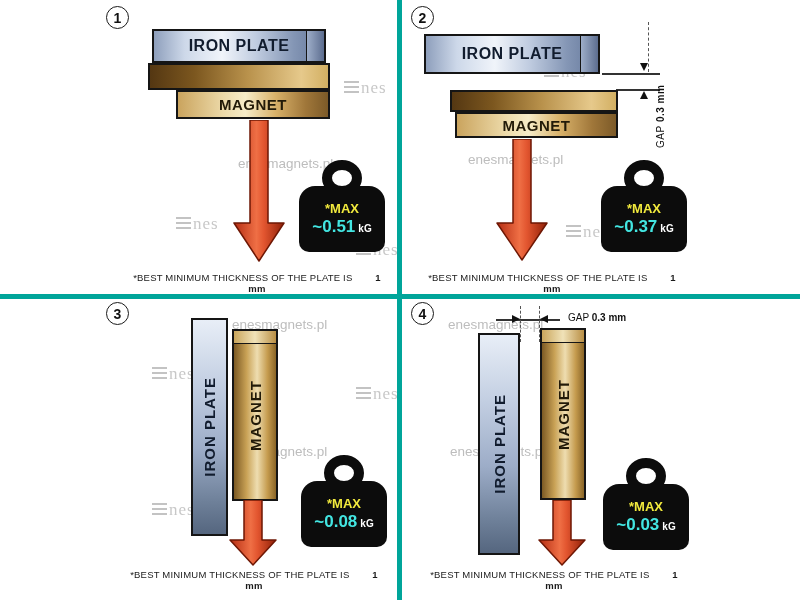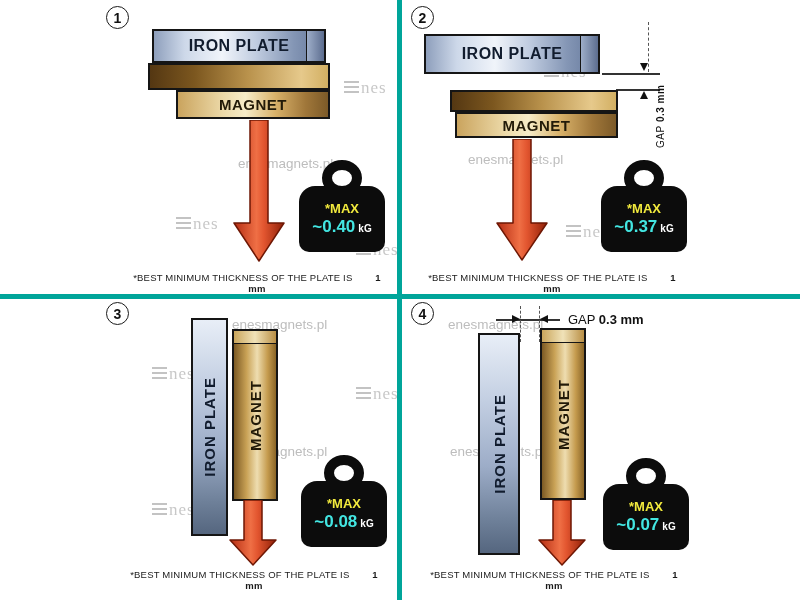--- a/index.html
+++ b/index.html
@@ -54,21 +54,21 @@
   .caption .b { font-weight:bold;margin-left:20px; }
 
   .dim-line { position:absolute; background:#333; height:1.5px; }
   .dim-dash-v { position:absolute; width:0; border-left:1px dashed #555; }
   .tri { width:0; height:0; position:absolute; }
   .tri-down  { border-left:4px solid transparent; border-right:4px solid transparent; border-top:8px solid #111; }
   .tri-up    { border-left:4px solid transparent; border-right:4px solid transparent; border-bottom:8px solid #111; }
   .tri-right { border-top:4px solid transparent; border-bottom:4px solid transparent; border-left:8px solid #111; }
   .tri-left  { border-top:4px solid transparent; border-bottom:4px solid transparent; border-right:8px solid #111; }
   .gap-v { position:absolute; writing-mode:vertical-rl; transform:rotate(180deg); font-size:10px; color:#111; letter-spacing:.5px; }
-  .gap-h { position:absolute; font-size:13px; color:#111; }
+  .gap-h { position:absolute; font-size:10px; color:#111; }
   .gap-v .b, .gap-h .b { font-weight:bold; }
 
   .site-wm { position:absolute; color:#bdbdbd; font-size:13.5px; }
   .enes-wm { position:absolute; color:#a3a3a3; font-size:17px; font-family:"Liberation Serif", serif;
              opacity:.6; letter-spacing:1px; }
   .ebars { display:inline-block; width:15px; height:13px; margin-right:2px; vertical-align:-1px;
            background:repeating-linear-gradient(to bottom,#9c9c9c 0 2px,transparent 2px 5px); }
 </style>
 </head>
 <body>
@@ -119,21 +119,21 @@
     <div class="magnet-front" style="left:176px;top:90px;width:154px;height:29px">
       <span class="lbl">MAGNET</span>
     </div>
     <svg class="arrow" style="left:233px;top:120px" width="52" height="142">
       <polygon points="17,0 35,0 35,103 51,103 26,141 1,103 17,103" fill="url(#arrG)" stroke="#6e1704" stroke-width="1.5" stroke-linejoin="round"></polygon>
     </svg>
     <div class="weight" style="left:299px;top:160px">
       <div class="w-handle"></div>
       <div class="w-body">
         <div class="w-max">*MAX</div>
-        <div><span class="w-val">~0.40</span><span class="w-unit">kG</span></div>
+        <div><span class="w-val">~0.51</span><span class="w-unit">kG</span></div>
       </div>
     </div>
     <div class="caption" style="left:125px;top:272px;width:264px">
       <span>*BEST MINIMUM THICKNESS OF THE PLATE IS</span> <span class="b">1 mm</span>
     </div>
   </div>
 
   <div>
     <div class="pnum" style="left:411px;top:6px">2</div>
     <div class="plate-h" style="left:424px;top:34px;width:176px;height:40px">
@@ -210,21 +210,21 @@
     <div class="magnet-v" style="left:540px;top:328px;width:46px;height:172px">
       <span class="vtext">MAGNET</span>
     </div>
     <svg class="arrow" style="left:538px;top:500px" width="48" height="66">
       <polygon points="15,0 33,0 33,40 47,40 24,65 1,40 15,40" fill="url(#arrG)" stroke="#6e1704" stroke-width="1.5" stroke-linejoin="round"></polygon>
     </svg>
     <div class="weight" style="left:603px;top:458px">
       <div class="w-handle"></div>
       <div class="w-body">
         <div class="w-max">*MAX</div>
-        <div><span class="w-val">~0.07</span><span class="w-unit">kG</span></div>
+        <div><span class="w-val">~0.03</span><span class="w-unit">kG</span></div>
       </div>
     </div>
     <div class="caption" style="left:424px;top:569px;width:260px">
       <span>*BEST MINIMUM THICKNESS OF THE PLATE IS</span> <span class="b">1 mm</span>
     </div>
   </div>
 
 </div>
 
 </body></html>

